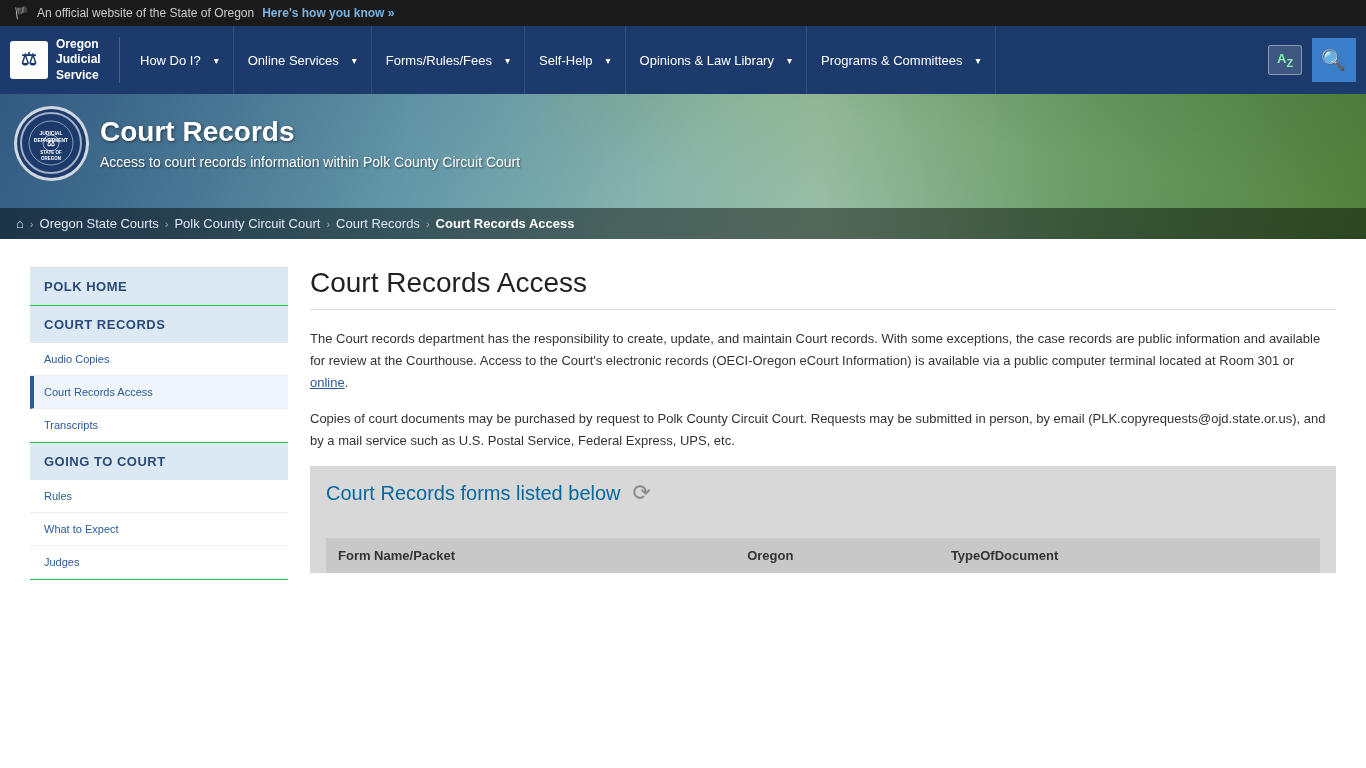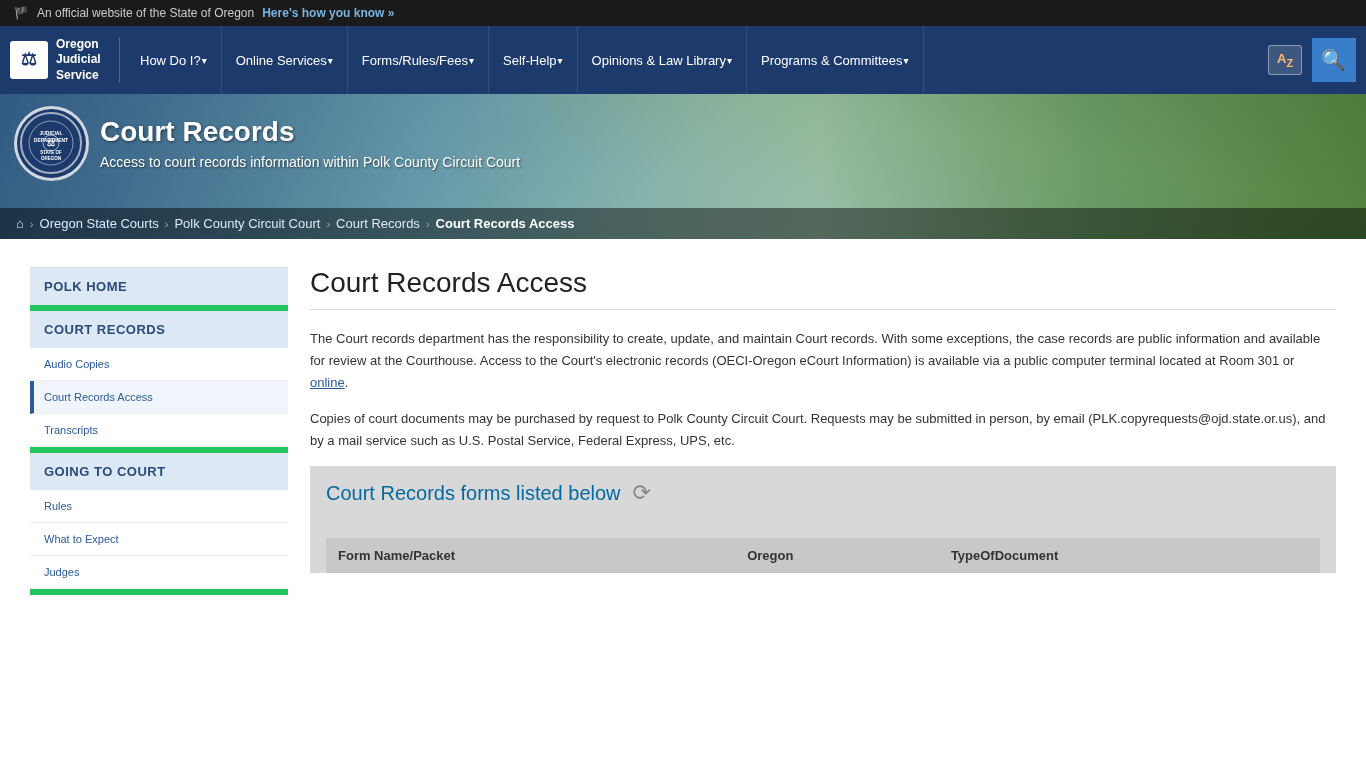--- a/index.html
+++ b/index.html
@@ -56,35 +56,35 @@
       flex: 1;
       height: 100%;
     }
     .nav-item {
       color: white;
       font-size: 13px;
       padding: 0 14px;
       height: 100%;
       display: flex;
       align-items: center;
-      gap: 1px;
+      gap: 13px;
       cursor: pointer;
       white-space: nowrap;
       border-right: 1px solid rgba(255,255,255,0.1);
     }
     .nav-item .caret { font-size: 10px; }
     .nav-right {
       display: flex;
       align-items: center;
       gap: 4px;
       margin-left: auto;
     }
     .translate-btn {
       background: rgba(255,255,255,0.15);
-      color: #fdba74;
+      color: #86efac;
       border: 1px solid rgba(255,255,255,0.4);
       padding: 5px 8px;
       font-size: 13px;
       font-weight: bold;
       cursor: pointer;
       border-radius: 3px;
     }
     .search-btn {
       background: #3a7dc9;
       color: white;
@@ -187,21 +187,21 @@
     }
 
     
     .sidebar {
       width: 258px;
       flex-shrink: 0;
       margin-right: 22px;
       border-top: 1px solid #ddd;
     }
     .sidebar-section {
-      border-bottom: 6px solid #22c55e;
+      border-bottom: 1px solid #22c55e;
       margin-bottom: 0;
     }
     .sidebar-section-header {
       background: #dce8f3;
       padding: 11px 14px;
       font-size: 13px;
       font-weight: bold;
       color: #2a4a7a;
       letter-spacing: 0.5px;
       text-transform: uppercase;

